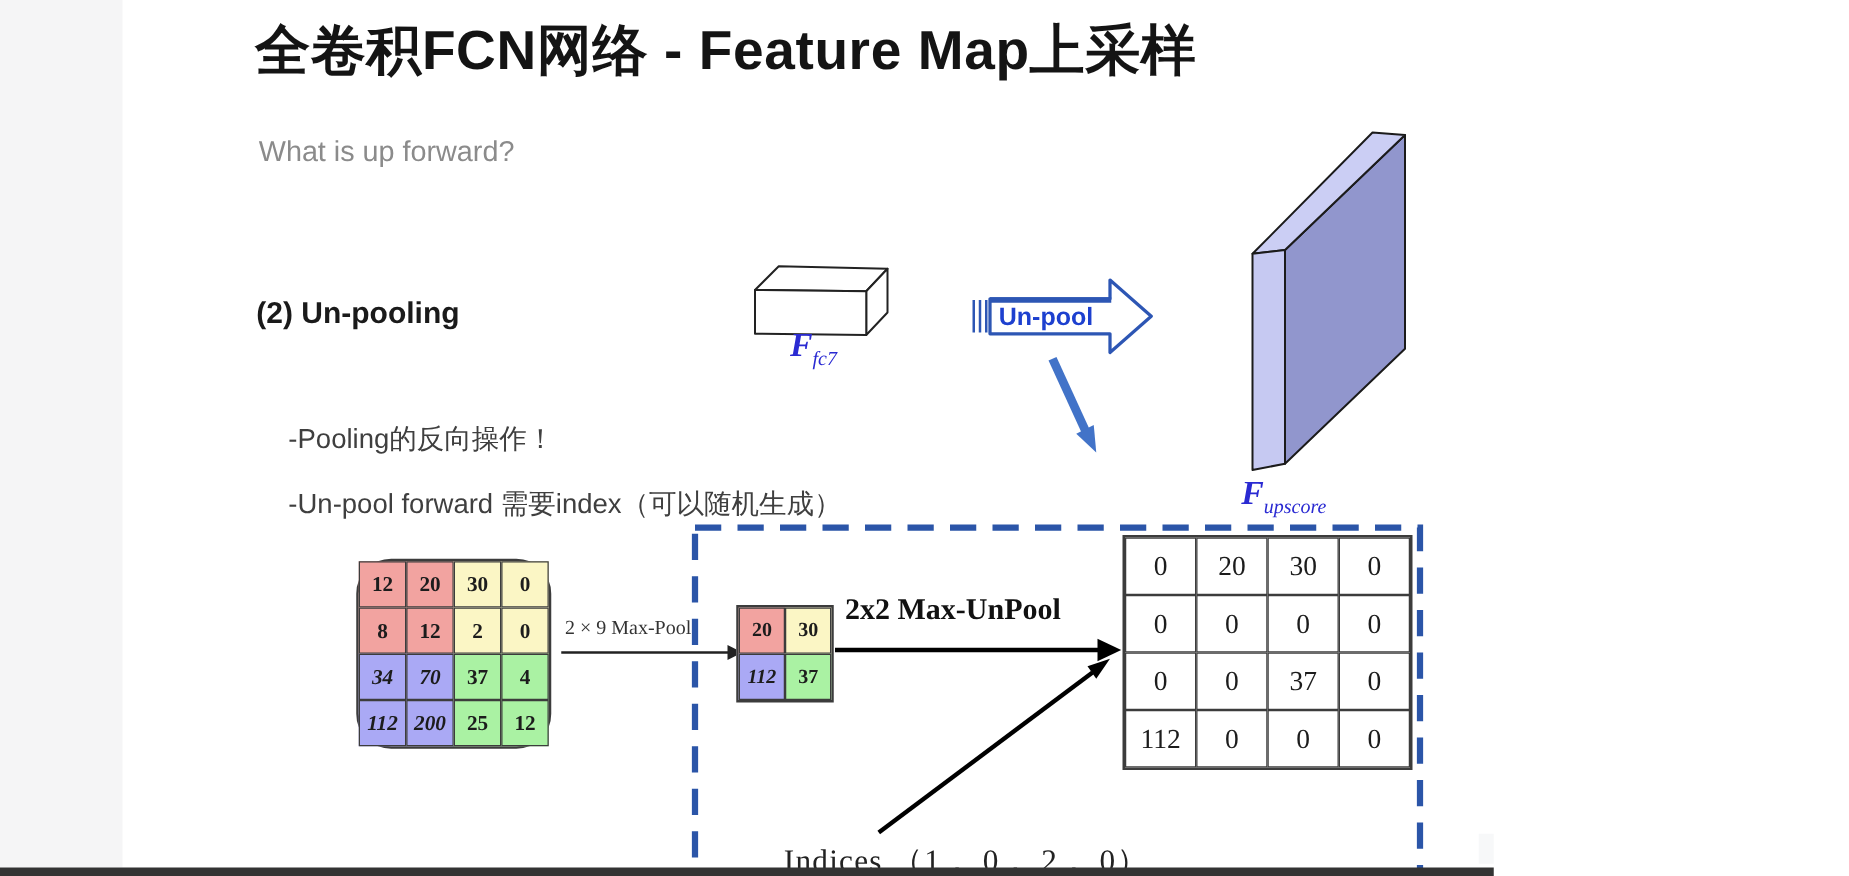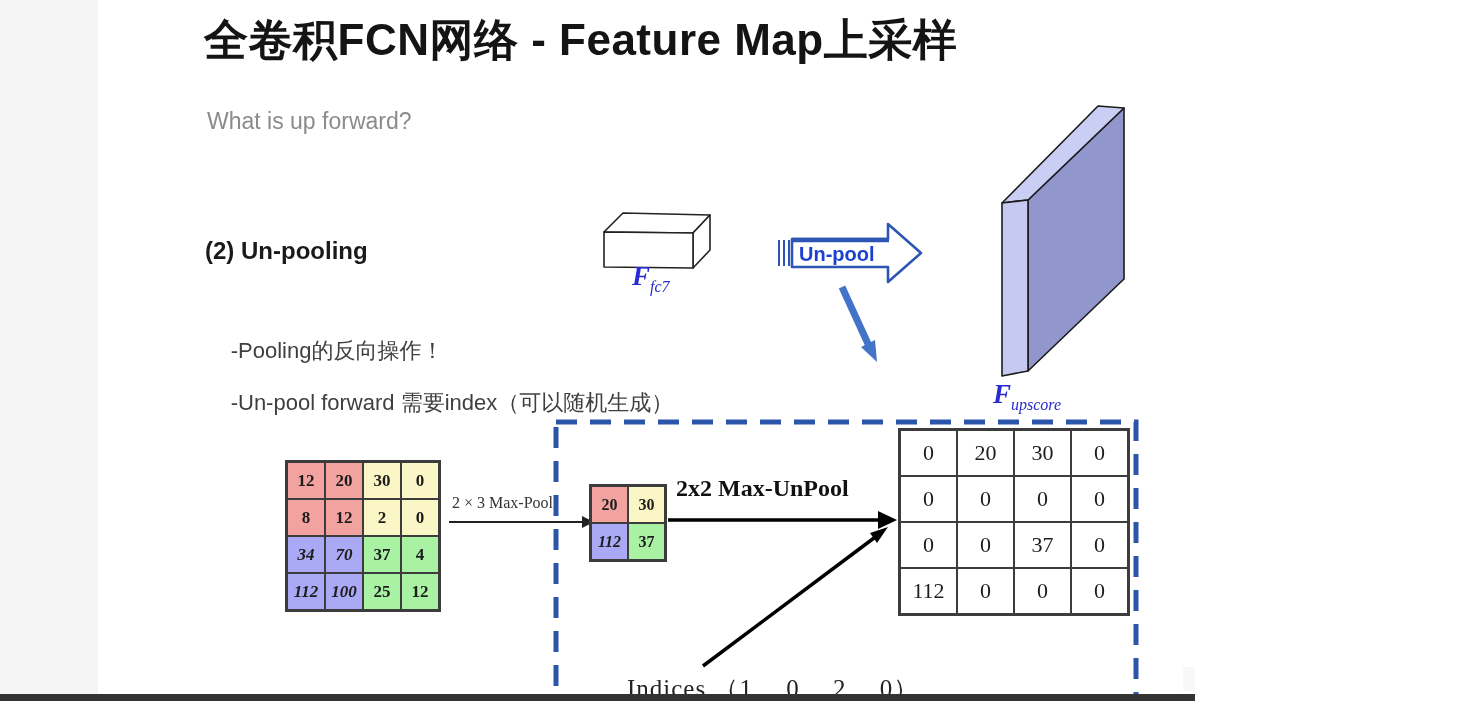--- a/index.html
+++ b/index.html
@@ -40,21 +40,21 @@
   .maxunpool-label { left:676px; top:475px; font-size:24px; color:#111111;font-weight:bold; }
   .indices-label { left:627px; top:672px; font-size:25px; letter-spacing:1px; }
 
   
   .matrix { position:absolute; display:grid; border:2px solid #3c3c3c; background:#ffffff; }
   .matrix .cell {
     display:flex; align-items:center; justify-content:center;
     border:1px solid #3c3c3c;
     font-family:"Liberation Serif", serif; color:#1c1c1c;
   }
-  .m-input { left:285px; top:460px; grid-template-columns:repeat(4,38px); grid-template-rows:repeat(4,37px); }
+  .m-input { left:285px; top:447px; grid-template-columns:repeat(4,38px); grid-template-rows:repeat(4,37px);border-radius:28px; }
   .m-input .cell { font-size:17px; font-weight:700; }
   .m-pooled { left:589px; top:484px; grid-template-columns:repeat(2,37px); grid-template-rows:repeat(2,37px); }
   .m-pooled .cell { font-size:16px; font-weight:700; }
   .m-output { left:898px; top:428px; grid-template-columns:repeat(4,57px); grid-template-rows:repeat(4,46px); }
   .m-output .cell { font-size:22px; font-weight:400; }
   .pink   { background:#f2a3a0; }
   .yellow { background:#fbf6c5; }
   .purple { background:#aaa9f5;font-style:italic; }
   .green  { background:#aaf2a3; }
 
@@ -135,39 +135,39 @@
     <span class="marker">-</span><span>Un-pool forward 需要index（可以随机生成）</span>
   </div>
 
   <div class="flabel" style="left:632px; top:261px">
     <span class="base">F</span><span class="sub">fc7</span>
   </div>
   <div class="flabel" style="left:993px; top:379px">
     <span class="base">F</span><span class="sub">upscore</span>
   </div>
   <div class="unpool-text">Un-pool</div>
-  <div class="serif-label maxpool-label">2 × 3 Max-Pool</div>
+  <div class="serif-label maxpool-label">2 × 9 Max-Pool</div>
   <div class="serif-label maxunpool-label">2x2 Max-UnPool</div>
   <div class="serif-label indices-label">Indices （1， 0， 2， 0）</div>
 
   <div class="matrix m-input">
     <div class="cell pink">12</div>
     <div class="cell pink">20</div>
     <div class="cell yellow">30</div>
     <div class="cell yellow">0</div>
     <div class="cell pink">8</div>
     <div class="cell pink">12</div>
     <div class="cell yellow">2</div>
     <div class="cell yellow">0</div>
     <div class="cell purple">34</div>
     <div class="cell purple">70</div>
     <div class="cell green">37</div>
     <div class="cell green">4</div>
     <div class="cell purple">112</div>
-    <div class="cell purple">100</div>
+    <div class="cell purple">200</div>
     <div class="cell green">25</div>
     <div class="cell green">12</div>
   </div>
 
   <div class="matrix m-pooled">
     <div class="cell pink">20</div>
     <div class="cell yellow">30</div>
     <div class="cell purple">112</div>
     <div class="cell green">37</div>
   </div>

